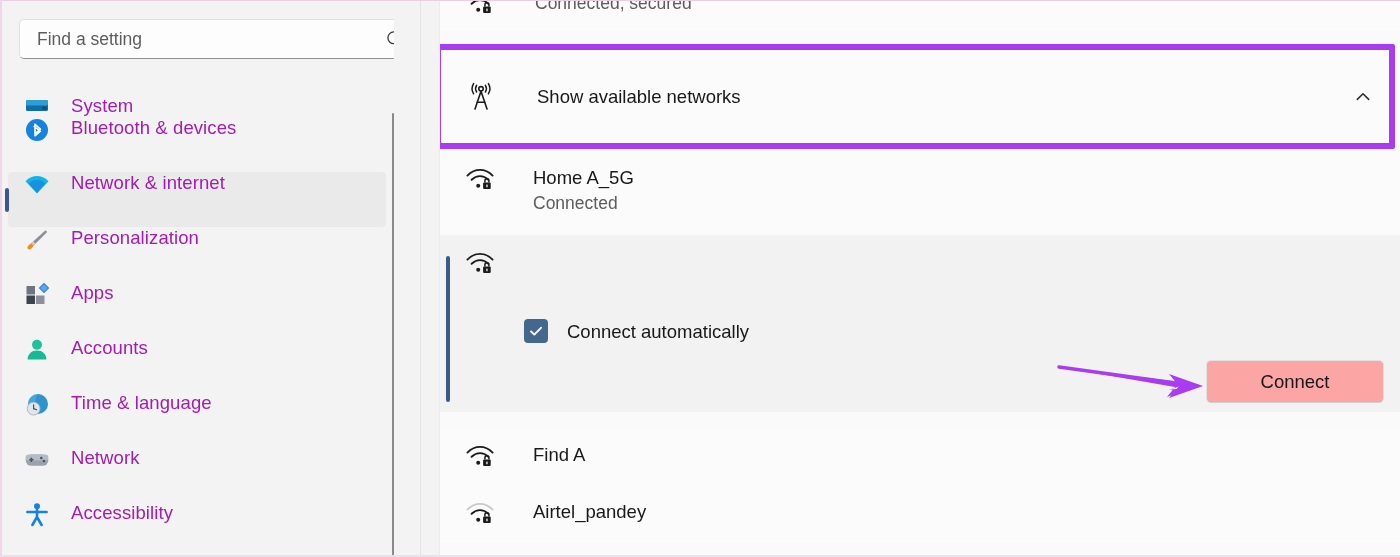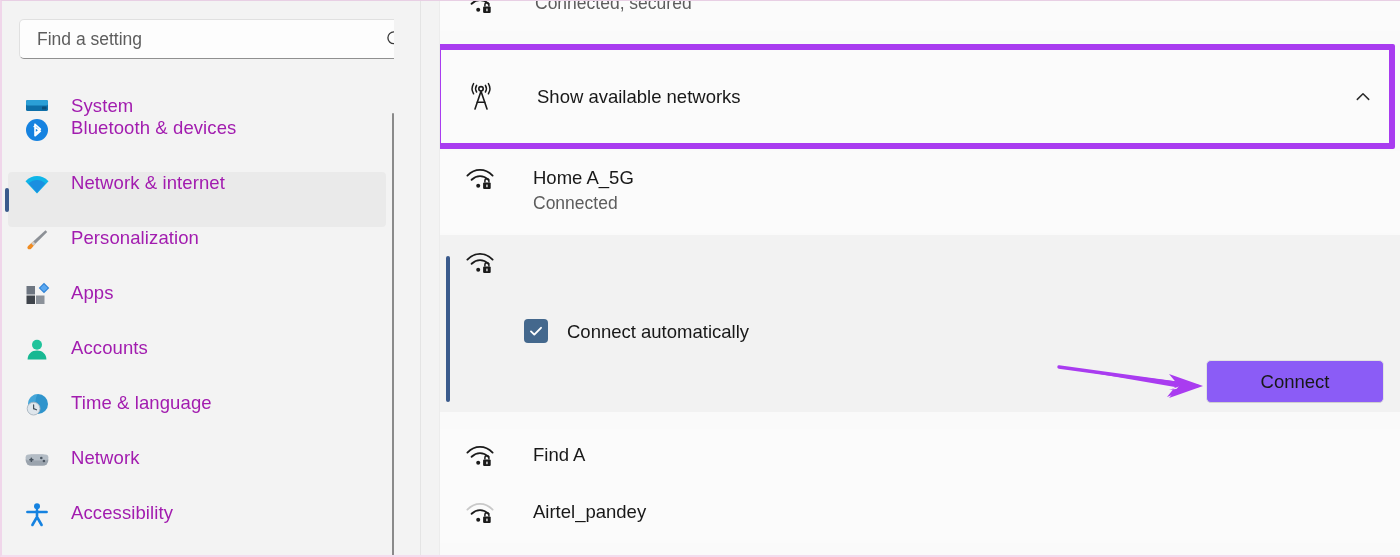--- a/index.html
+++ b/index.html
@@ -248,21 +248,21 @@
   #auto-connect .cb-label {
     font-size: 18.5px;
     color: #181818;
     margin-left: 19px;
   }
 
   #connect-button {
     position: absolute;
     left: 766px; top: 125px;
     width: 178px; height: 43px;
-    background: #8b5cf6;
+    background: #fca5a5;
     border: 1px solid #e2e2e2;
     border-bottom-color: #cfcfcf;
     border-radius: 5px;
     font-family: "Liberation Sans", sans-serif;
     font-size: 18.5px;
     color: #181818;
     cursor: pointer;
   }
 
   #arrow-annotation {

